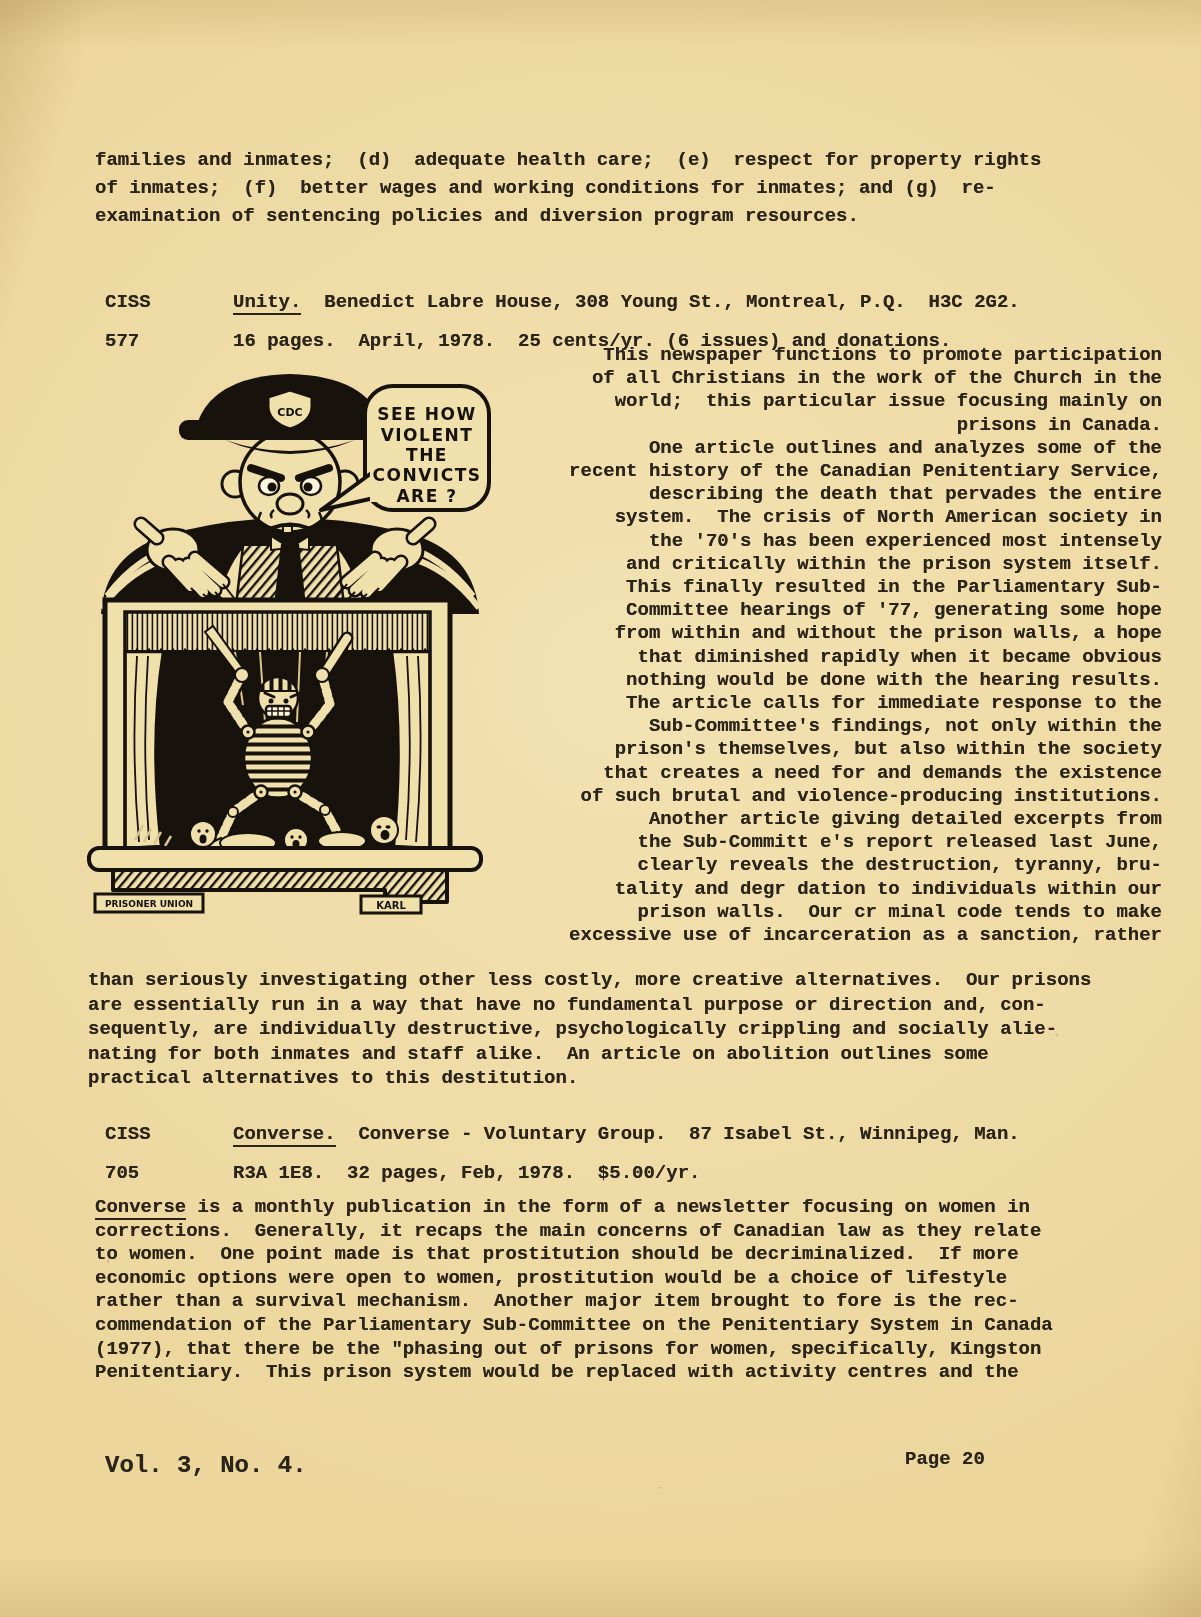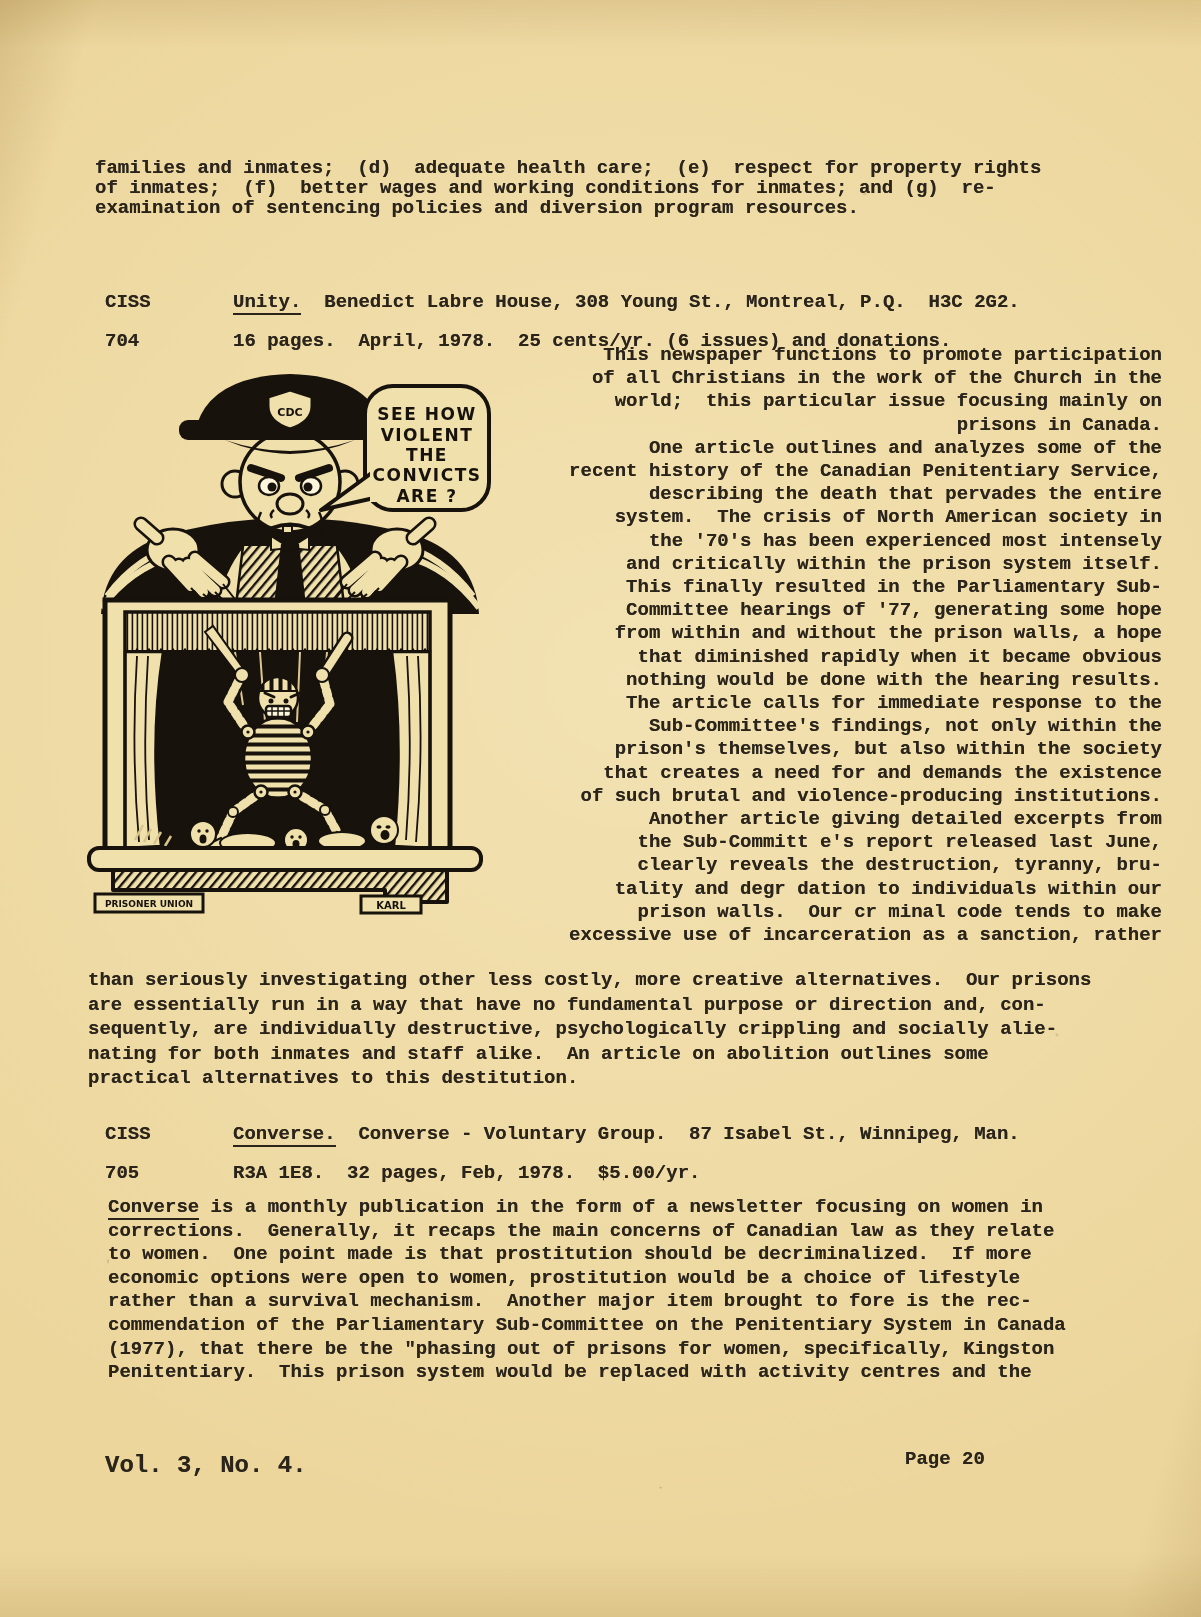--- a/index.html
+++ b/index.html
@@ -18,51 +18,51 @@
       radial-gradient(3px 3px at 88% 64%, rgba(110,75,25,.3), rgba(0,0,0,0) 70%),
       radial-gradient(2px 4px at 9% 78%, rgba(110,75,25,.35), rgba(0,0,0,0) 70%),
       radial-gradient(3px 2px at 55% 92%, rgba(110,75,25,.3), rgba(0,0,0,0) 70%);
     font-family:"Liberation Mono","DejaVu Sans Mono",monospace;
     color:#2a241b;
   }
   .tw{
     position:absolute; font-size:19px; font-weight:bold; line-height:24px;
     white-space:pre-wrap; letter-spacing:0; text-shadow:0 0 .5px rgba(42,36,27,.65);
   }
-  .intro{ top:158px; left:95px; width:1030px; line-height:20px; }
+  .intro{ top:146px; left:95px; width:1030px; line-height:28px; }
   .entry{
     position:absolute; left:105px; display:grid; grid-template-columns:117px 1fr;
     font-size:19px; font-weight:bold; line-height:28px; text-shadow:0 0 .5px rgba(42,36,27,.65);gap:11px;
   }
   .entry-704{ top:288px; width:1000px; }
   .entry-705{ top:1120px; width:1000px; }
   .entry .line{ white-space:pre; }
   .uline{ border-bottom:2px solid #2a241b; padding-bottom:0; }
   .col-review{ top:344px; left:512px; width:650px; line-height:23.2px;text-align:right; }
   .review-cont{ top:968px; left:88px; width:1065px; line-height:24.5px; }
-  .converse-par{ top:1196px; left:95px; width:1065px; line-height:23.6px;margin-left:13px; }
+  .converse-par{ top:1196px; left:95px; width:1065px; line-height:23.6px; }
   .footer-vol{ position:absolute; top:1452px; left:105px; font-size:24px; font-weight:bold; text-shadow:0 0 .5px rgba(42,36,27,.65); }
   .footer-page{ position:absolute; top:1448px; left:905px; font-size:19px; font-weight:bold; text-shadow:0 0 .5px rgba(42,36,27,.65); }
   .cartoon{ position:absolute; top:360px; left:85px; width:410px; height:600px; }
   .bubble-text{ font-family:"DejaVu Sans","Liberation Sans",sans-serif; font-weight:bold; letter-spacing:1.5px; }
   .tiny-label{ font-family:"DejaVu Sans","Liberation Sans",sans-serif; font-weight:bold; }
 </style>
 </head>
 <body>
 
 <div class="paper">
 
   <div class="tw intro">families and inmates;  (d)  adequate health care;  (e)  respect for property rights
 of inmates;  (f)  better wages and working conditions for inmates; and (g)  re-
 examination of sentencing policies and diversion program resources.</div>
 
   <div class="entry entry-704">
     <span>CISS</span>
     <div class="line"><span class="uline">Unity.</span><span>  Benedict Labre House, 308 Young St., Montreal, P.Q.  H3C 2G2.</span></div>
-    <span>704</span>
+    <span>577</span>
     <div class="line">16 pages.  April, 1978.  25 cents/yr. (6 issues) and donations.</div>
   </div>
 
   <div class="tw col-review">This newspaper functions to promote participation
 of all Christians in the work of the Church in the
 world;  this particular issue focusing mainly on
 prisons in Canada.
      One article outlines and analyzes some of the
 recent history of the Canadian Penitentiary Service,
 describing the death that pervades the entire

